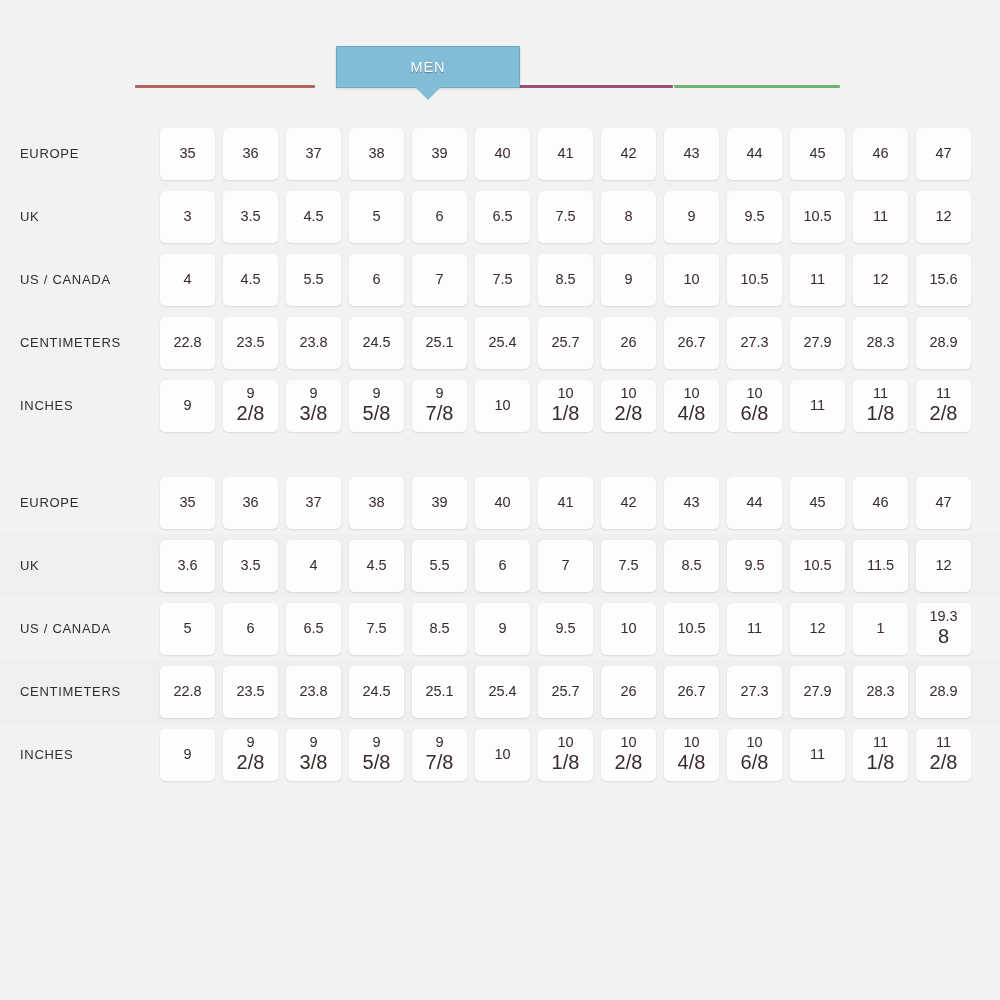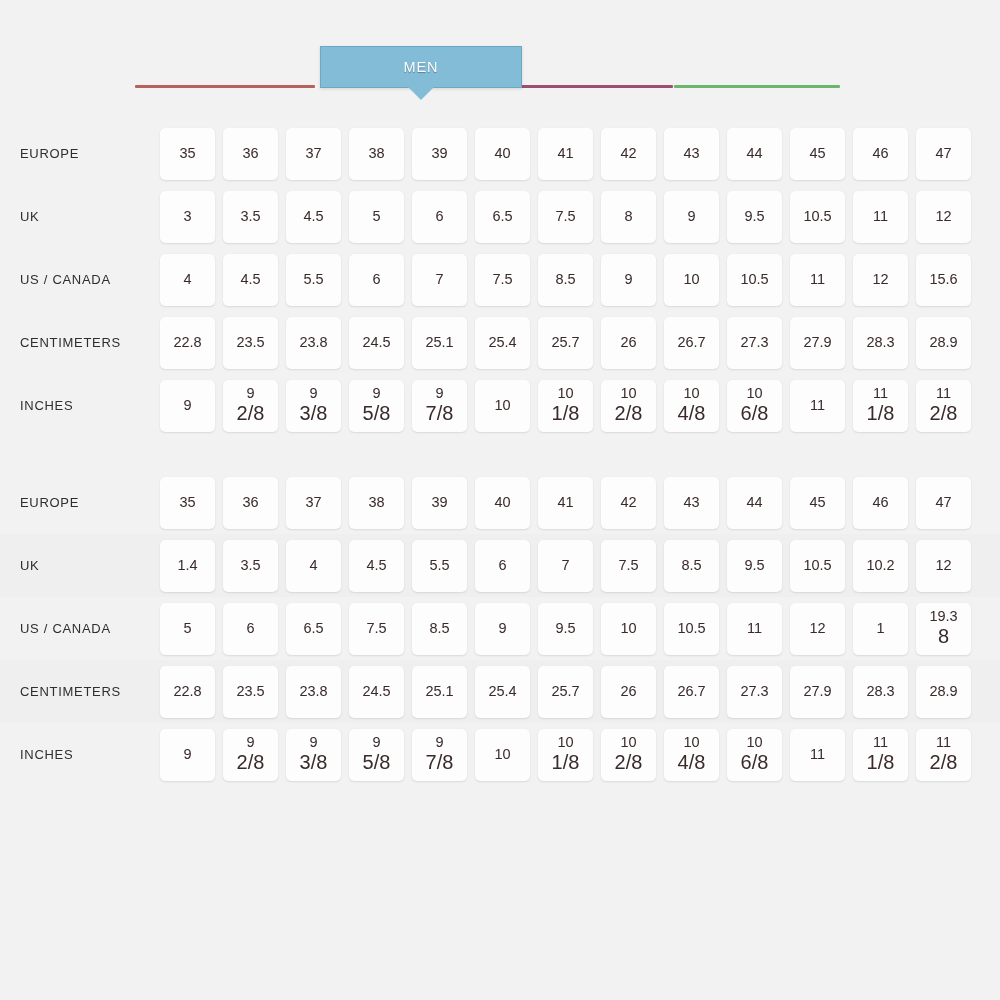--- a/index.html
+++ b/index.html
@@ -60,22 +60,22 @@
     position: absolute;
     left: 50%;
     bottom: -13px;
     margin-left: -13px;
     width: 0; height: 0;
     border-left: 13px solid transparent;
     border-right: 13px solid transparent;
   }
 
   .tab-men {
-    left: 320px;
-    width: 202px;
+    left: 336px;
+    width: 184px;
     background: #82bcd6;
     border: 1px solid #6aa9c4;
   }
   .tab-men .arrow { border-top: 13px solid #82bcd6; }
 
   .tab-women {
     left: 150px;
     width: 164px;
     background: #fb7468;
     border: 1px solid #e9604f;
@@ -301,32 +301,32 @@
           <div class="cell">43</div>
           <div class="cell">44</div>
           <div class="cell">45</div>
           <div class="cell">46</div>
           <div class="cell">47</div>
         </div>
       </div>
       <div class="row band">
         <div class="row-label">UK</div>
         <div class="cells">
-          <div class="cell">1.4</div>
+          <div class="cell">3.6</div>
           <div class="cell">3.5</div>
           <div class="cell">4</div>
           <div class="cell">4.5</div>
           <div class="cell">5.5</div>
           <div class="cell">6</div>
           <div class="cell">7</div>
           <div class="cell">7.5</div>
           <div class="cell">8.5</div>
           <div class="cell">9.5</div>
           <div class="cell">10.5</div>
-          <div class="cell">10.2</div>
+          <div class="cell">11.5</div>
           <div class="cell">12</div>
         </div>
       </div>
       <div class="row">
         <div class="row-label">US / CANADA</div>
         <div class="cells">
           <div class="cell">
             <span>5</span>
           </div>
           <div class="cell">

